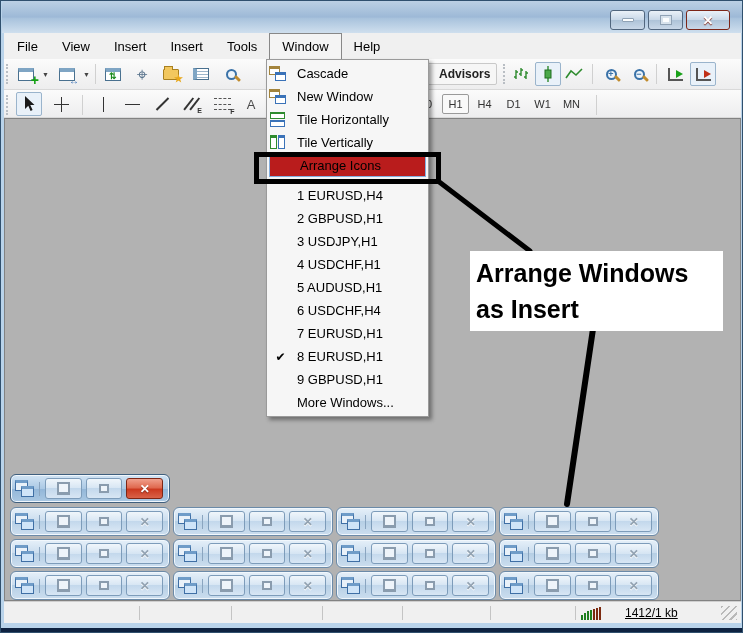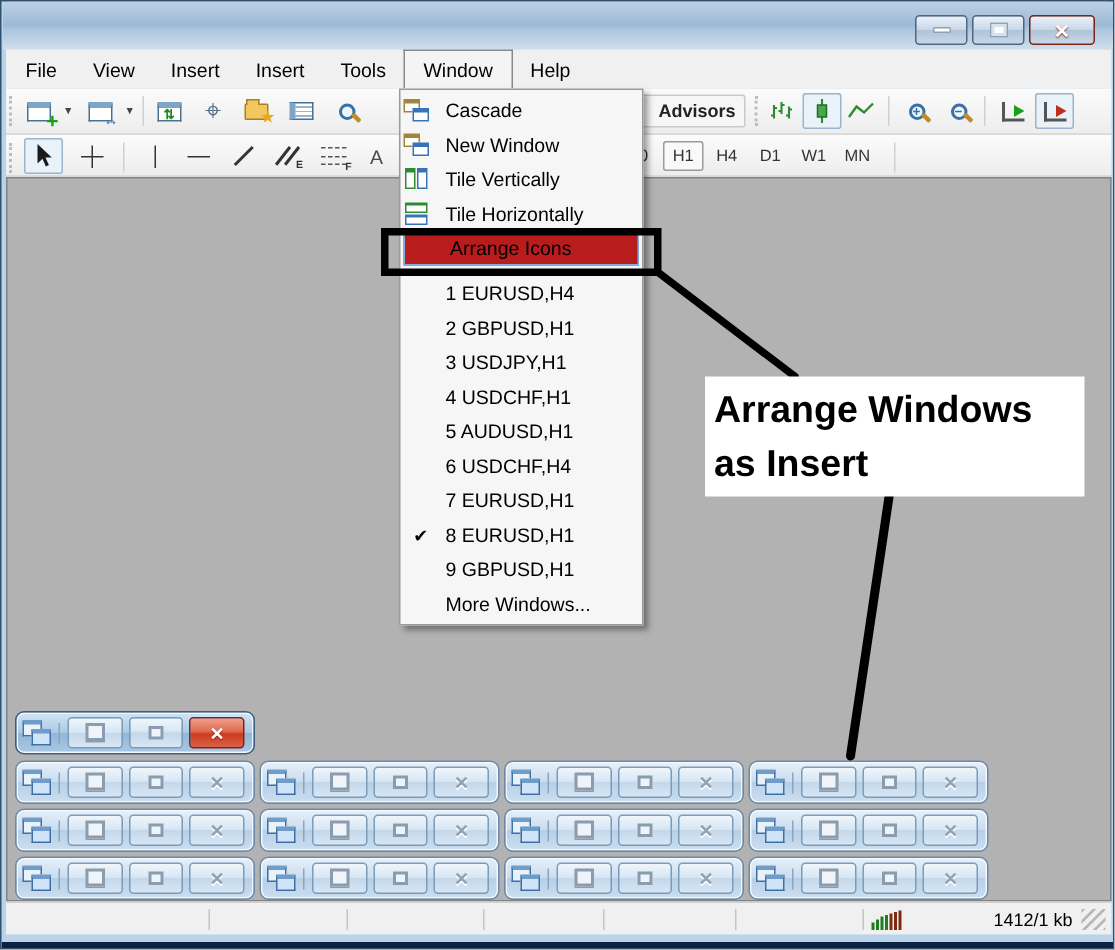--- a/index.html
+++ b/index.html
@@ -156,21 +156,21 @@
     background:linear-gradient(#f0a08c, #e06a50 45%, #cc3a20 55%, #d96248); }
   .mbtn.closebtn.red .ic-x { color:#fff; text-shadow:0 1px 1px #7e2615; }
 
   
   .statusbar { position:absolute; left:3px; top:600px; width:737px; height:22px;
     background:#f0f0f0; border-top:1px solid #cfcfcf; font-size:12px; color:#000; }
   .ssep { position:absolute; top:4px; width:1px; height:14px; background:#c4c4c4; }
   .signal { position:absolute; left:577px; top:4px; width:28px; height:14px; display:flex;
     align-items:flex-end; gap:1px; }
   .signal i { width:2px; display:block; }
-  .traffic { position:absolute; left:621px; top:4px; width:90px; text-align:right; }
+  .traffic { position:absolute; left:621px; top:4px; width:90px; text-align:left;text-decoration:underline; }
   .sizegrip { position:absolute; right:4px; bottom:3px; width:16px; height:14px;
     background:repeating-linear-gradient(135deg, #b9b9b9 0 2px, transparent 2px 5px); }
 </style>
 </head>
 <body>
 
 <div class="frame">
 
   <div class="titlebar">
     <div class="winbtns">
@@ -549,31 +549,31 @@
     </div>
     <div class="dd-item">
       <span class="dd-ico">
           <i class="mw back tan"></i>
           <i class="mw front blue"></i>
         </span>
       <span class="dd-label">New Window</span>
     </div>
     <div class="dd-item">
       <span class="dd-ico">
+          <i class="mw th-top"></i>
+          <i class="mw th-bot"></i>
+        </span>
+      <span class="dd-label">Tile Horizontally</span>
+    </div>
+    <div class="dd-item">
+      <span class="dd-ico">
           <i class="mw tv-l"></i>
           <i class="mw tv-r"></i>
         </span>
       <span class="dd-label">Tile Vertically</span>
-    </div>
-    <div class="dd-item">
-      <span class="dd-ico">
-          <i class="mw th-top"></i>
-          <i class="mw th-bot"></i>
-        </span>
-      <span class="dd-label">Tile Horizontally</span>
     </div>
     <div class="dd-item highlight">
       <span class="dd-ico"></span>
       <span class="dd-label">Arrange Icons</span>
     </div>
     <div class="dd-sep"></div>
     <div class="dd-item">
         <span class="dd-check"></span>
         <span class="dd-label">1 EURUSD,H4</span>
       </div>

